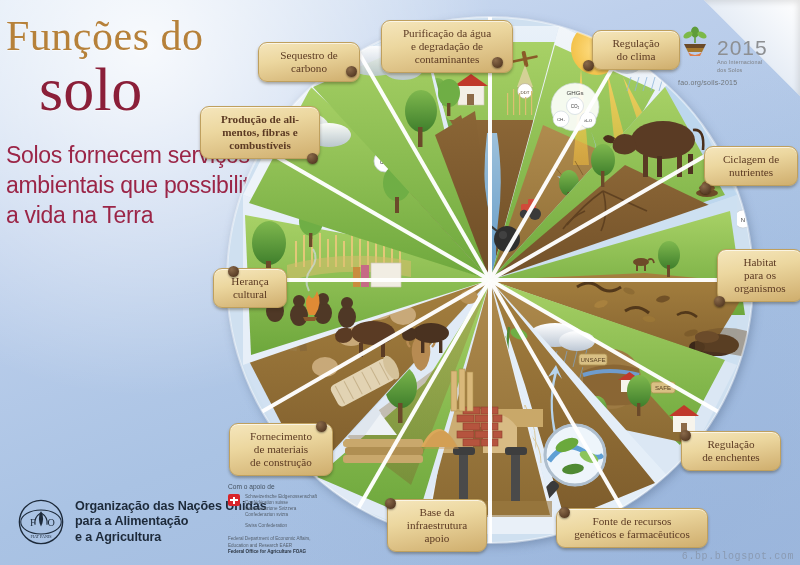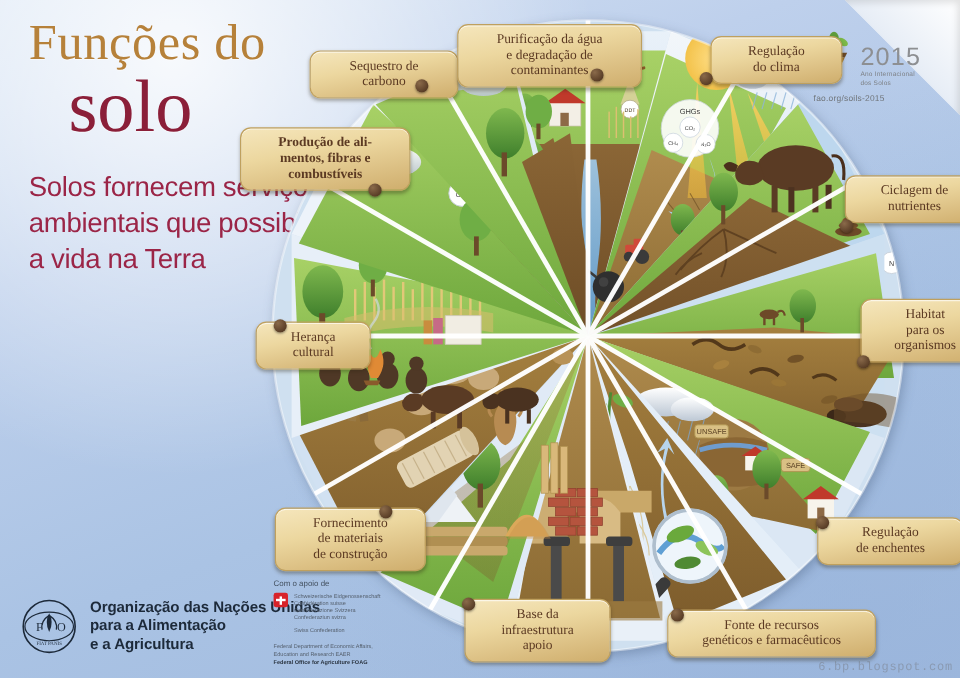--- a/index.html
+++ b/index.html
@@ -10,21 +10,21 @@
   }
   #poster{
     position:absolute;left:0;top:0;width:800px;height:565px;overflow:hidden;
     background:
       radial-gradient(circle at 18% 8%, rgba(255,255,255,.85) 0%, rgba(255,255,255,0) 42%),
       radial-gradient(circle at 88% 92%, rgba(150,178,218,.55) 0%, rgba(150,178,218,0) 55%),
       linear-gradient(160deg,#d7e4f4 0%,#bed0ec 28%,#aac3e4 62%,#9fb9de 100%);
   }
 
   
-  .headline{position:absolute;left:24px;top:14px;width:275px;}
+  .headline{position:absolute;left:6px;top:14px;width:275px;}
   .h-1{
     font-family:"Liberation Serif", serif;
     font-size:42px;line-height:44px;color:#b6813a;letter-spacing:.5px;
     text-shadow:0 1px 0 rgba(255,255,255,.5);
   }
   .h-2{
     font-family:"Liberation Serif", serif;
     font-size:62px;line-height:58px;color:#8b1f39;margin-left:33px;margin-top:2px;
     text-shadow:0 1px 0 rgba(255,255,255,.45);
   }
@@ -62,21 +62,21 @@
 
   
   .label{
     position:absolute;
     background:linear-gradient(170deg,#f5e6bc 0%,#ecd79f 38%,#dcc084 72%,#cfae6d 100%);
     border:1px solid #bfa05e;
     border-radius:9px;
     color:#5c3a23;
     font-family:"Liberation Serif", serif;
     font-size:11.2px;line-height:13px;text-align:center;
-    padding:6px 16px;
+    padding:6px 5px;
     box-shadow:0 2px 3px rgba(50,40,20,.35), inset 0 1px 0 rgba(255,255,255,.65);
     white-space:pre-line;
     z-index:6;
   }
   .dot{
     position:absolute;width:11px;height:11px;border-radius:50%;
     background:radial-gradient(circle at 33% 30%,#8a6a4a,#5a3e27 70%,#402a19 100%);
     box-shadow:0 1px 2px rgba(0,0,0,.4);
     z-index:7;
   }

